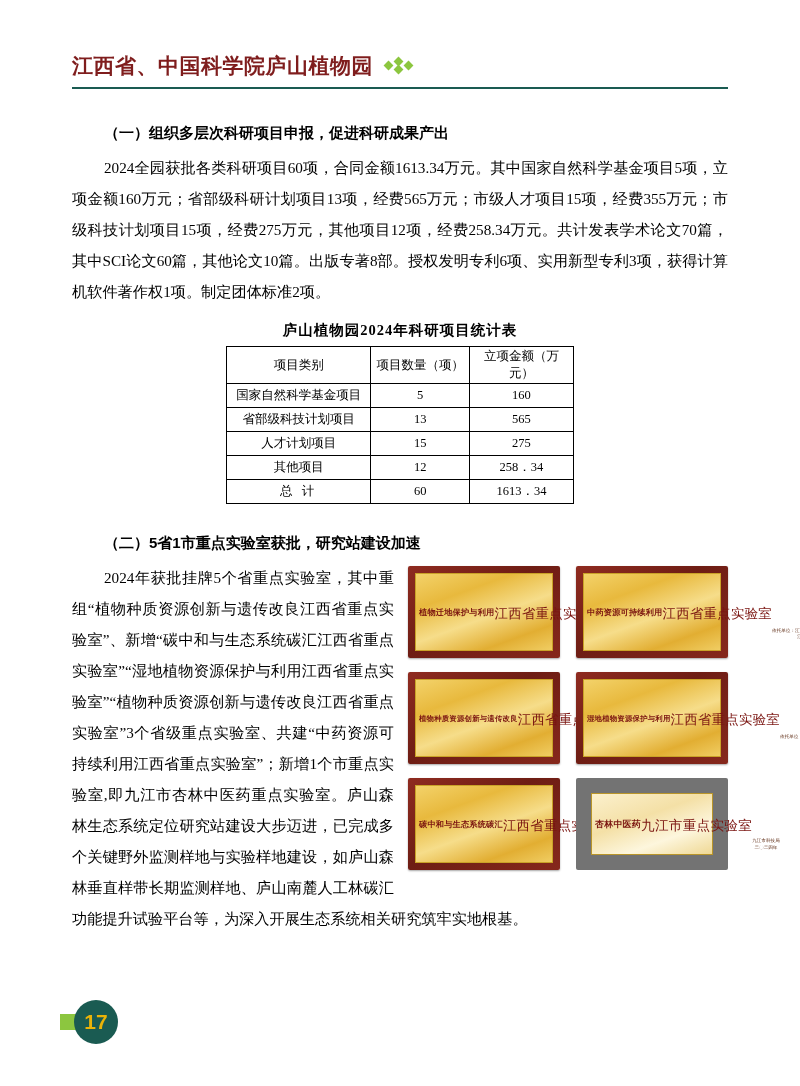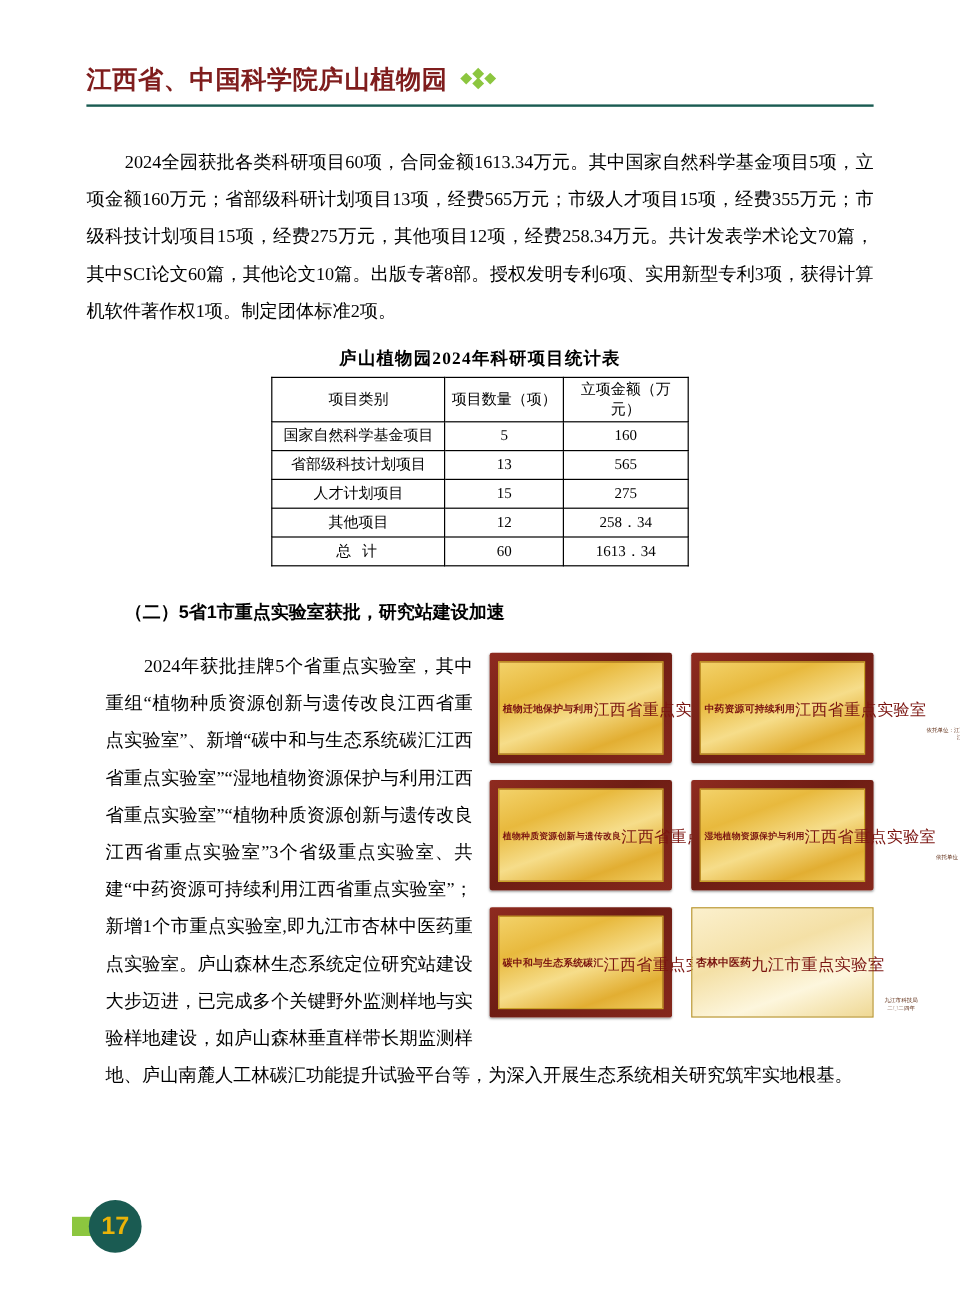--- a/index.html
+++ b/index.html
@@ -159,22 +159,22 @@
     display: flex;
     align-items: center;
     justify-content: center;
     box-shadow: 0 1px 2px rgba(0,0,0,0.35);
   }
   .plaque.wood {
     background: linear-gradient(145deg,#8f2b20,#6e1d14 45%,#86281c);
     padding: 7px 7px;
   }
   .plaque.plain {
-    background: #b91c1c;
-    padding: 0;
+    background: #737373;
+    padding: 15px;
     box-shadow: none;
   }
   .inner {
     width: 100%;
     height: 100%;
     box-sizing: border-box;
     border: 1px solid #c9a227;
     background: linear-gradient(160deg,#f3d26a 0%,#e8b93d 28%,#f6dd8a 55%,#e2ae32 80%,#f0cd63 100%);
     display: flex;
     flex-direction: row;
@@ -218,21 +218,21 @@
   .inner .meta div { white-space: nowrap; }
   .plaque.plain .inner .l1 { font-size: 9px; }
   .plaque.plain .inner .l2 { font-size: 13.6px; }
 
   .sec2-text {
     font-size: 15.2px;
     line-height: 31px;
     text-align: justify;
     text-justify: inter-ideograph;
     text-indent: 32px;
-    margin: 16px;
+    margin: 0;
   }
 
   
   .footer {
     position: absolute;
     left: 60px;
     bottom: 42px;
     display: flex;
     align-items: center;
   }
@@ -269,20 +269,21 @@
           <i class="d2"></i>
           <i class="d3"></i>
           <i class="d4"></i>
       </span>
     </div>
     <div class="header-rule"></div>
   </div>
 
   <div class="content">
 
+    <h2 class="sec-heading">（一）组织多层次科研项目申报，促进科研成果产出</h2>
     <p class="body">2024全园获批各类科研项目60项，合同金额1613.34万元。其中国家自然科学基金项目5项，立项金额160万元；省部级科研计划项目13项，经费565万元；市级人才项目15项，经费355万元；市级科技计划项目15项，经费275万元，其他项目12项，经费258.34万元。共计发表学术论文70篇，其中SCI论文60篇，其他论文10篇。出版专著8部。授权发明专利6项、实用新型专利3项，获得计算机软件著作权1项。制定团体标准2项。</p>
 
     <div class="table-block">
       <div class="table-caption">庐山植物园2024年科研项目统计表</div>
       <table class="stats">
         <thead>
           <tr>
             <td class="cat">项目类别</td>
             <td class="num">项目数量（项）</td>
             <td class="amt">立项金额（万元）</td>

